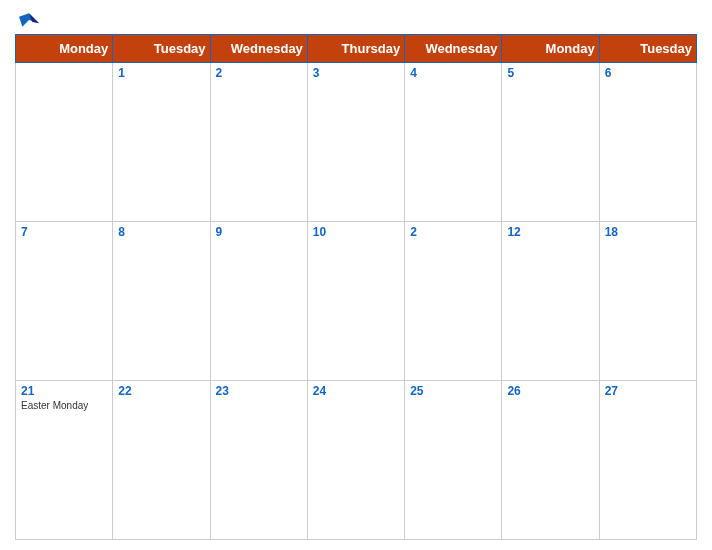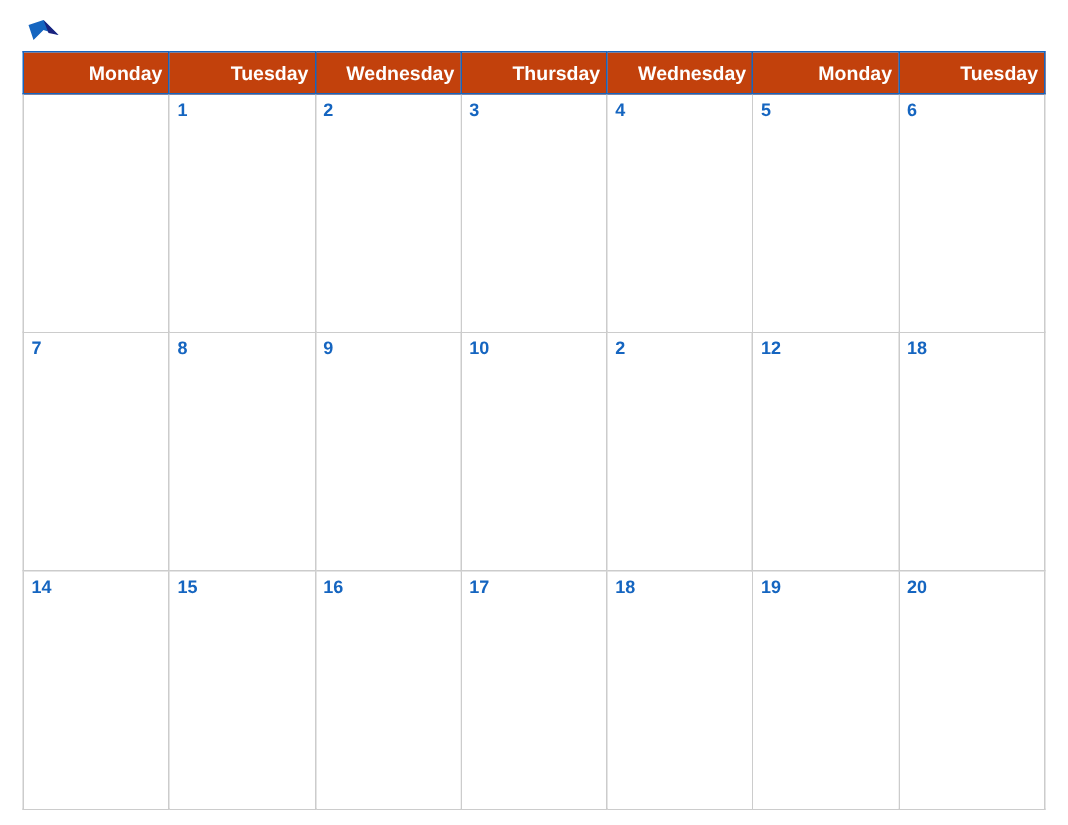--- a/index.html
+++ b/index.html
@@ -160,35 +160,36 @@
         </td>
         <td>
           <span class="day-number">12</span>
         </td>
         <td>
           <span class="day-number">18</span>
         </td>
       </tr>
       <tr>
         <td>
-          <span class="day-number">14</span>
+          <span class="day-number">21</span>
+          <span class="holiday-label">Easter Monday</span>
         </td>
         <td>
-          <span class="day-number">15</span>
+          <span class="day-number">22</span>
         </td>
         <td>
-          <span class="day-number">16</span>
+          <span class="day-number">23</span>
         </td>
         <td>
-          <span class="day-number">17</span>
+          <span class="day-number">24</span>
         </td>
         <td>
-          <span class="day-number">18</span>
+          <span class="day-number">25</span>
         </td>
         <td>
-          <span class="day-number">19</span>
+          <span class="day-number">26</span>
         </td>
         <td>
-          <span class="day-number">20</span>
+          <span class="day-number">27</span>
         </td>
       </tr>
     </tbody>
 </table>
 
 </body></html>

